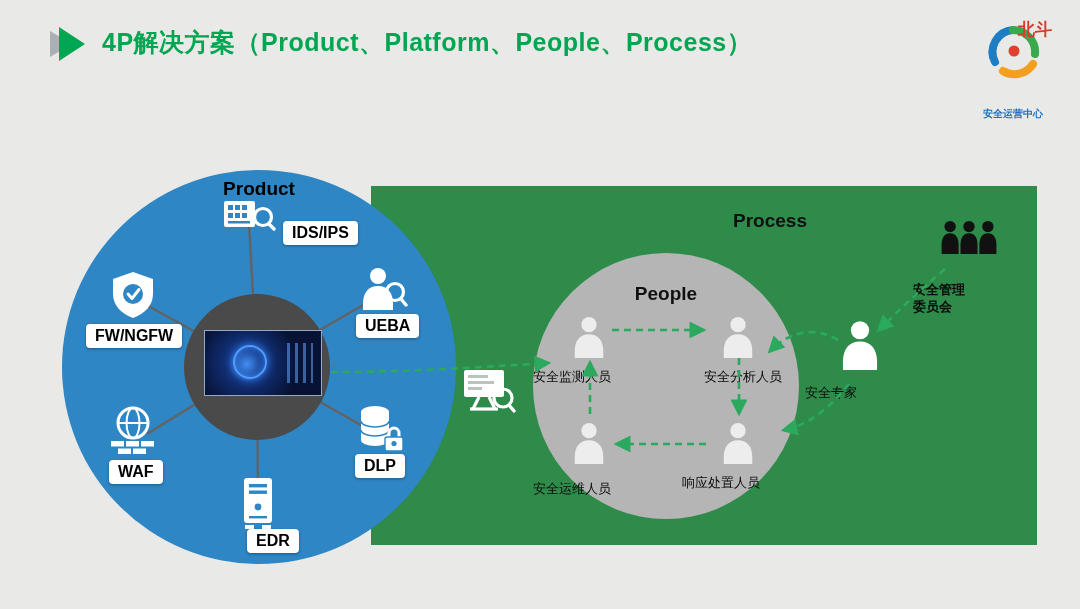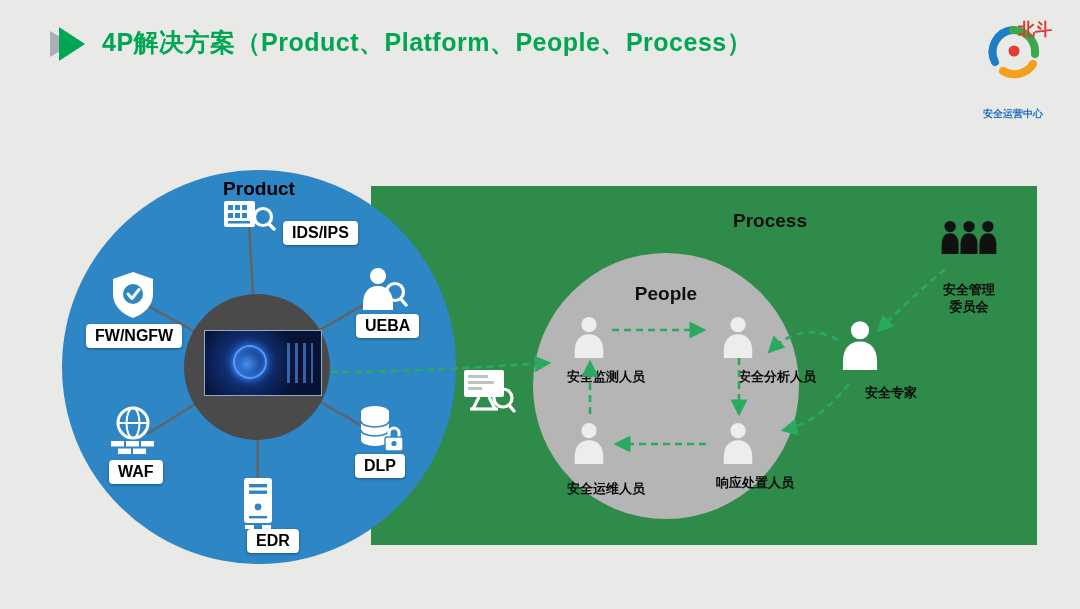--- a/index.html
+++ b/index.html
@@ -63,27 +63,27 @@
   .lbl { position:absolute; background:#ffffff; border-radius:4px; padding:3px 9px; font-size:16px; font-weight:bold; color:#000;
          white-space:nowrap; box-shadow:0 1px 3px rgba(0,0,0,.35); z-index:6; }
   #lbl-ids  { left:283px; top:221px; }
   #lbl-fw   { left:86px;  top:324px; }
   #lbl-ueba { left:356px; top:314px; }
   #lbl-waf  { left:109px; top:460px; }
   #lbl-dlp  { left:355px; top:454px; }
   #lbl-edr  { left:231px; top:529px;margin-left:16px; }
 
   
-  .role-lbl { position:absolute; width:112px; text-align:right; font-size:13px; font-weight:bold; color:#0a0a0a; z-index:6; white-space:nowrap; }
+  .role-lbl { position:absolute; width:112px; text-align:left; font-size:13px; font-weight:normal; color:#0a0a0a; z-index:6; white-space:nowrap; }
   #rl-p1 { left:533px; top:368px; }
   #rl-p2 { left:704px; top:368px; }
   #rl-p3 { left:533px; top:474px;margin-top:6px; }
   #rl-p4 { left:682px; top:474px; }
   #rl-exp { left:805px; top:384px; }
-  .committee-lbl { position:absolute; left:913px; top:281px; width:112px; text-align:center; font-size:13px; font-weight:bold; color:#0a0a0a; line-height:17px; z-index:6; }
+  .committee-lbl { position:absolute; left:913px; top:281px; width:112px; text-align:left; font-size:13px; font-weight:bold; color:#0a0a0a; line-height:17px; z-index:6; }
 </style>
 </head>
 <body>
 
 <div class="slide">
 
   <div class="process-rect"></div>
   <div class="product-circle">
     <div class="product-title">Product</div>
   </div>

